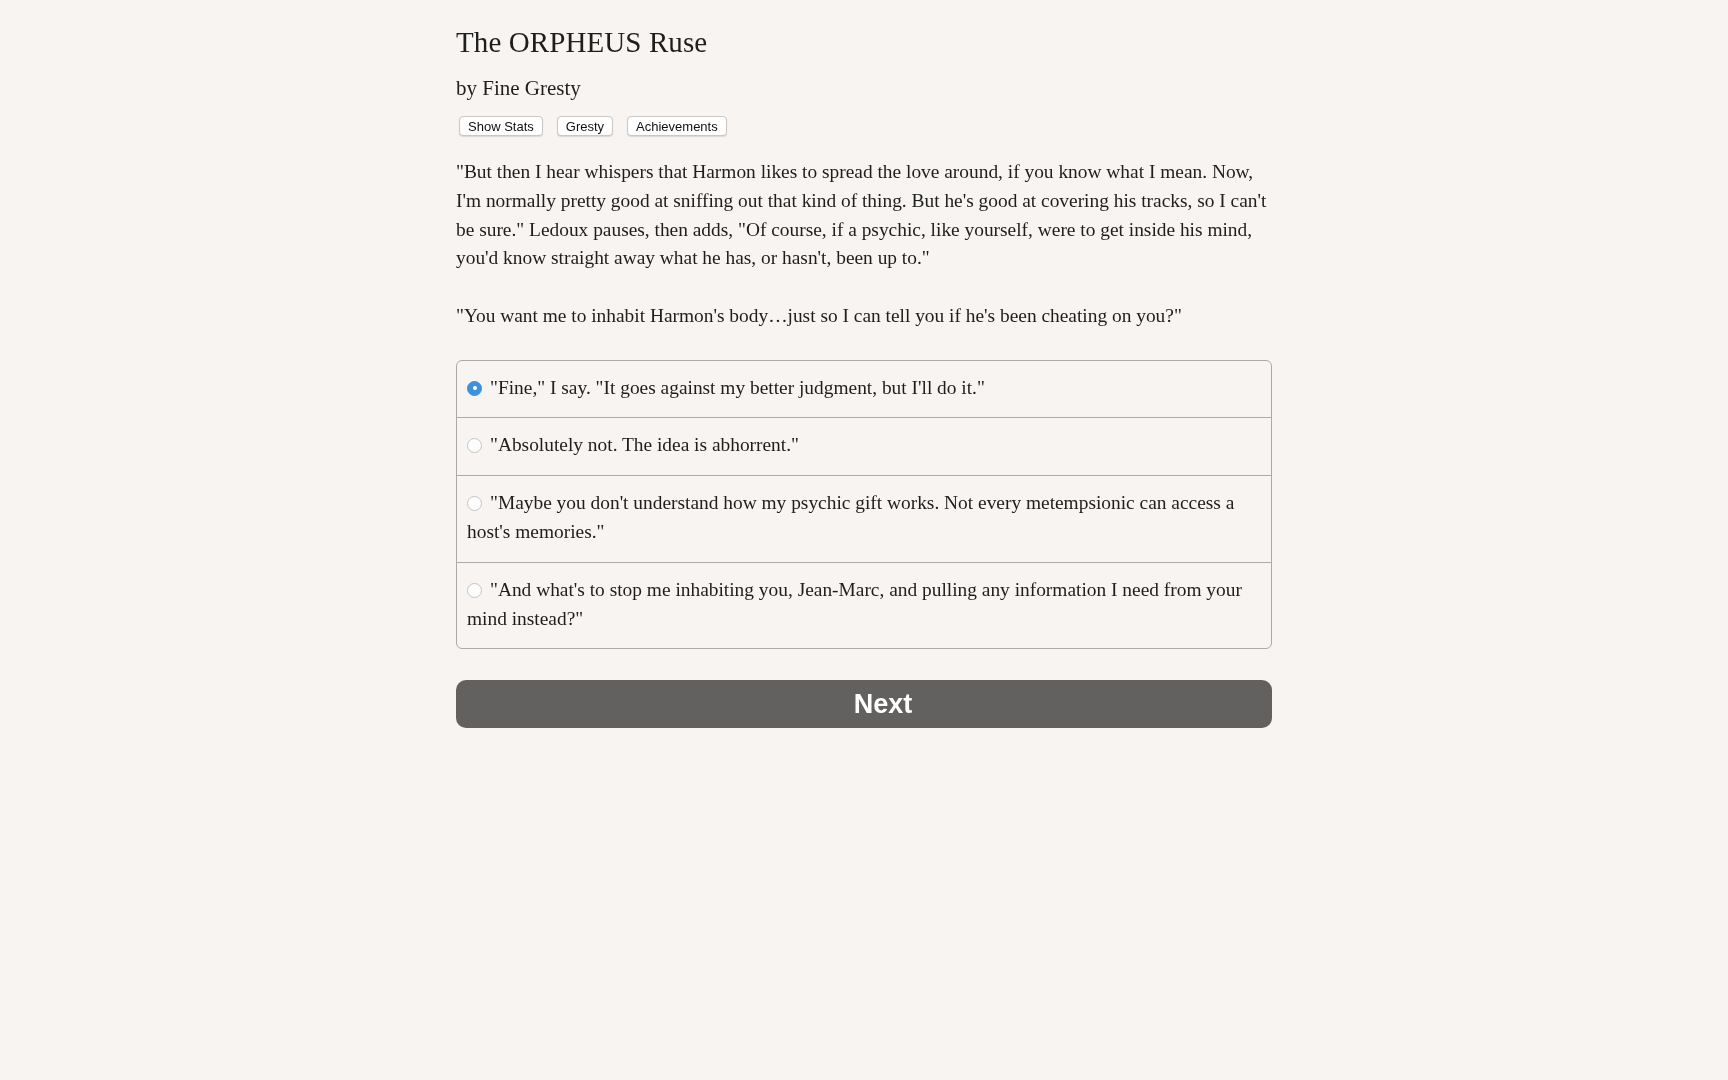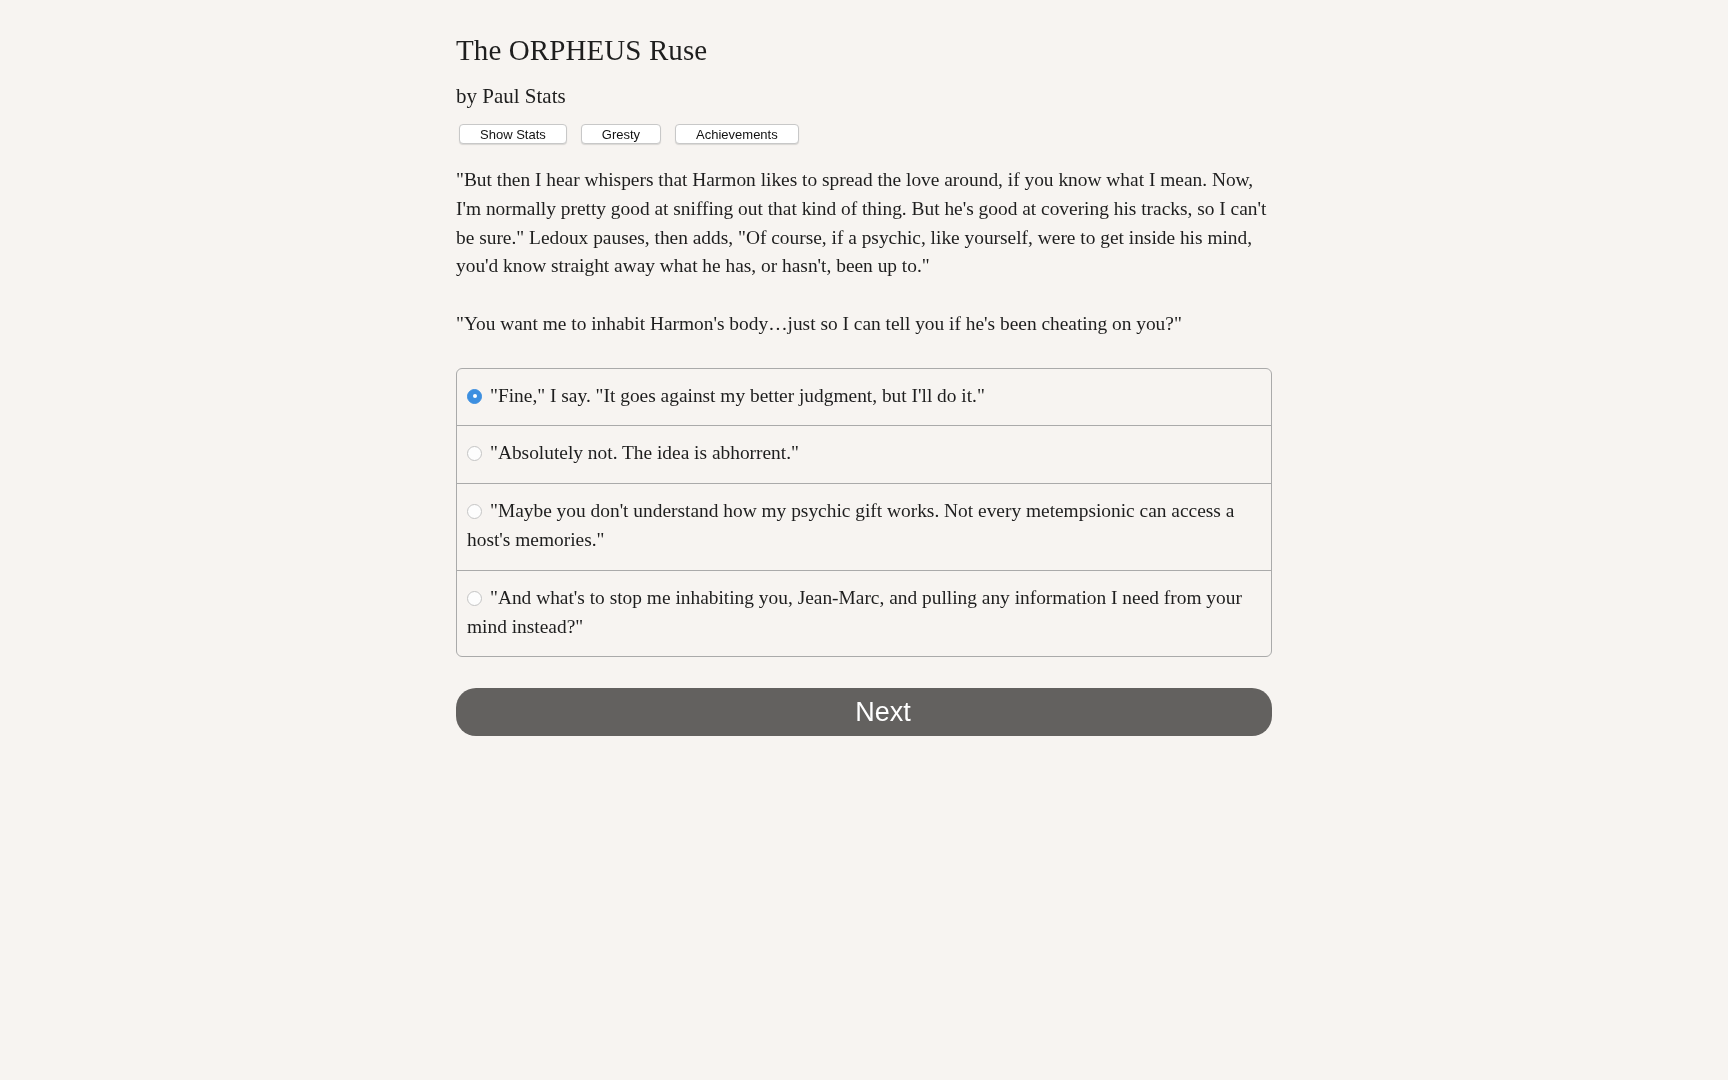--- a/index.html
+++ b/index.html
@@ -10,21 +10,21 @@
     height: 1080px;
     overflow: hidden;
   }
   body {
     font-family: "Liberation Serif", "DejaVu Serif", serif;
     color: #1e1e1e;
   }
   .container {
     position: absolute;
     left: 456px;
-    top: 16px;
+    top: 8px;
     width: 816px;
   }
   .title {
     font-size: 29px;
     margin: 16px 0 0 0;
     font-weight: normal;
     line-height: 36px;
     letter-spacing: 0.1px;
   }
   .author {
@@ -37,21 +37,21 @@
     display: flex;
     gap: 14px;
     padding-left: 3px;
   }
   .tbtn {
     font-family: "Liberation Sans", "DejaVu Sans", sans-serif;
     font-size: 13px;
     background: #ffffff;
     border: 1px solid #c8c8c8;
     border-radius: 4px;
-    padding: 2px 20px;
+    padding: 2px 8px;
     height: 20px;
     line-height: 16px;
     color: #111;
     box-shadow: 0 1px 1px rgba(0,0,0,0.12);
     cursor: pointer;
   }
   .passage {
     margin-top: 22px;
     font-size: 19.4px;
     line-height: 28.8px;
@@ -99,37 +99,37 @@
     width: 4px;
     height: 4px;
     border-radius: 50%;
     background: #ffffff;
   }
   .next {
     margin-top: 31px;
     width: 816px;
     height: 48px;
     border: none;
-    border-radius: 20px;
+    border-radius: 10px;
     background: #63615f;
     color: #ffffff;
     font-family: "Liberation Sans", "DejaVu Sans", sans-serif;
-    font-weight: normal;
+    font-weight: bold;
     font-size: 27px;
     cursor: pointer;
     display: block;
     padding-left: 44px;
   }
 </style>
 </head>
 <body>
 
 <div class="container">
   <h1 class="title">The ORPHEUS Ruse</h1>
-  <div class="author">by Paul Stats</div>
+  <div class="author">by Fine Gresty</div>
 
   <div class="toolbar">
     <button class="tbtn">Show Stats</button>
     <button class="tbtn">Gresty</button>
     <button class="tbtn">Achievements</button>
   </div>
 
   <div class="passage">
     <p>"But then I hear whispers that Harmon likes to spread the love around, if you know what I mean. Now, I'm normally pretty good at sniffing out that kind of thing. But he's good at covering his tracks, so I can't be sure." Ledoux pauses, then adds, "Of course, if a psychic, like yourself, were to get inside his mind, you'd know straight away what he has, or hasn't, been up to."</p>
     <p>"You want me to inhabit Harmon's body…just so I can tell you if he's been cheating on you?"</p>

